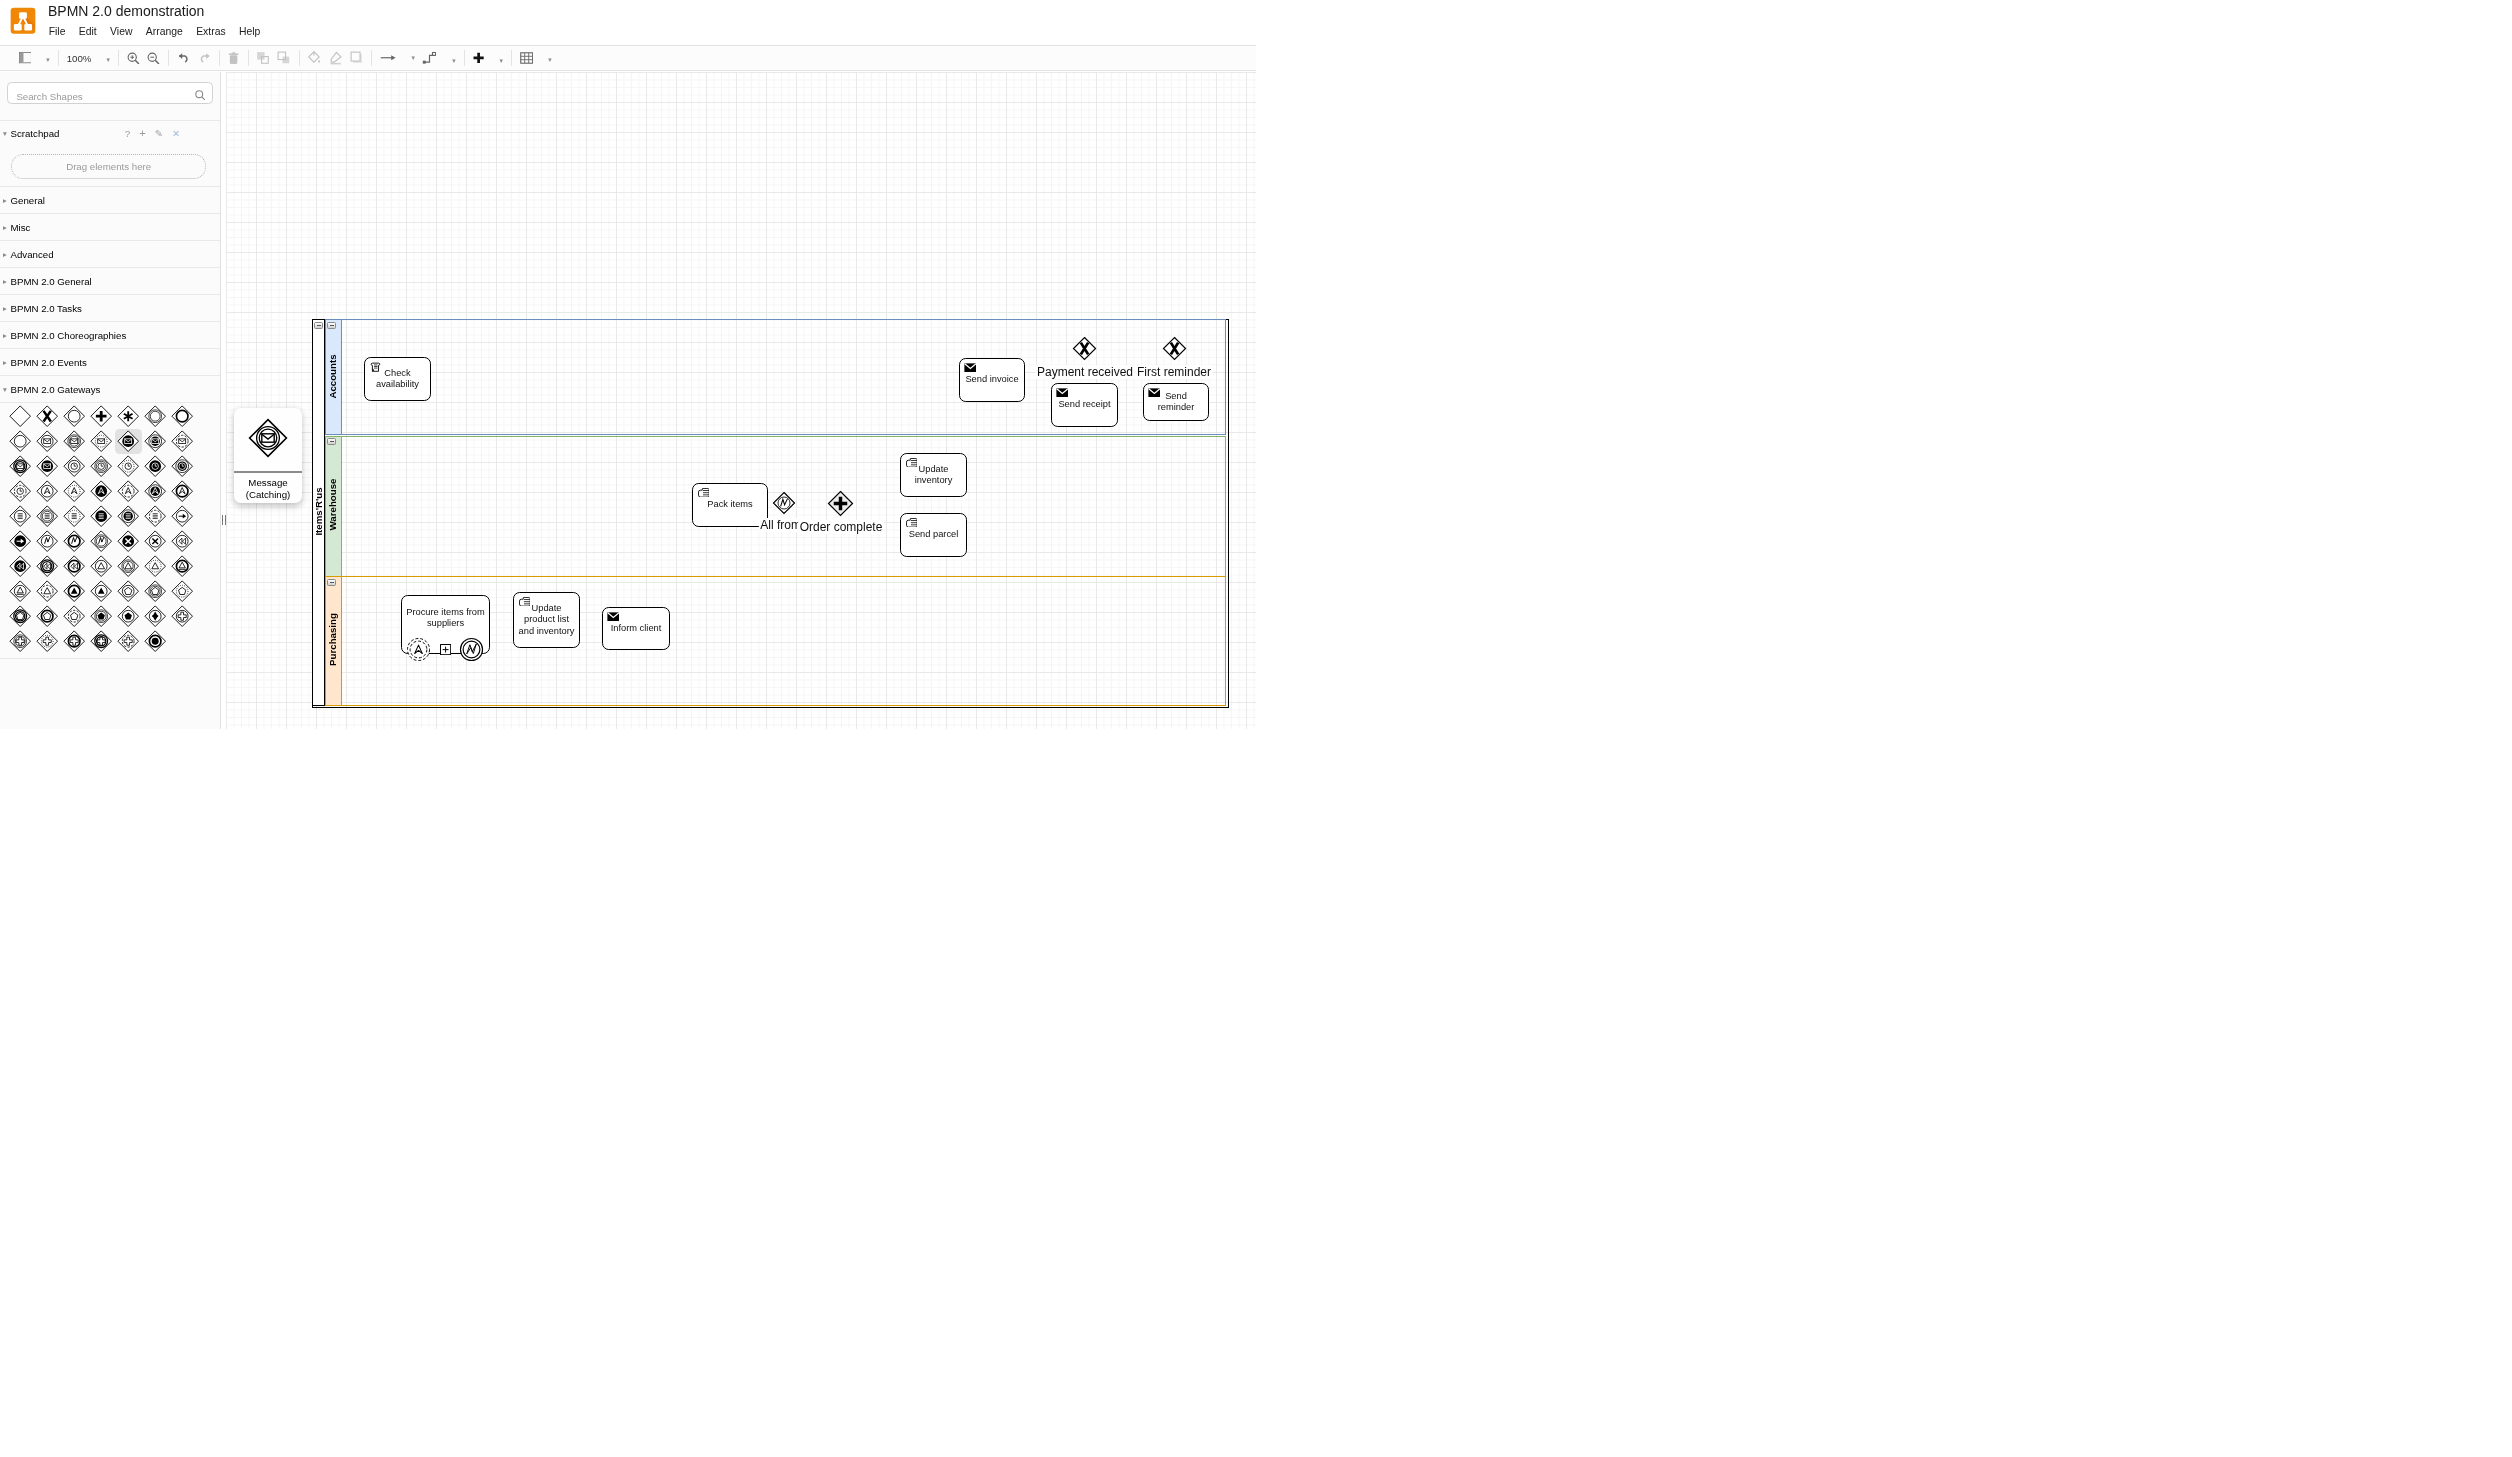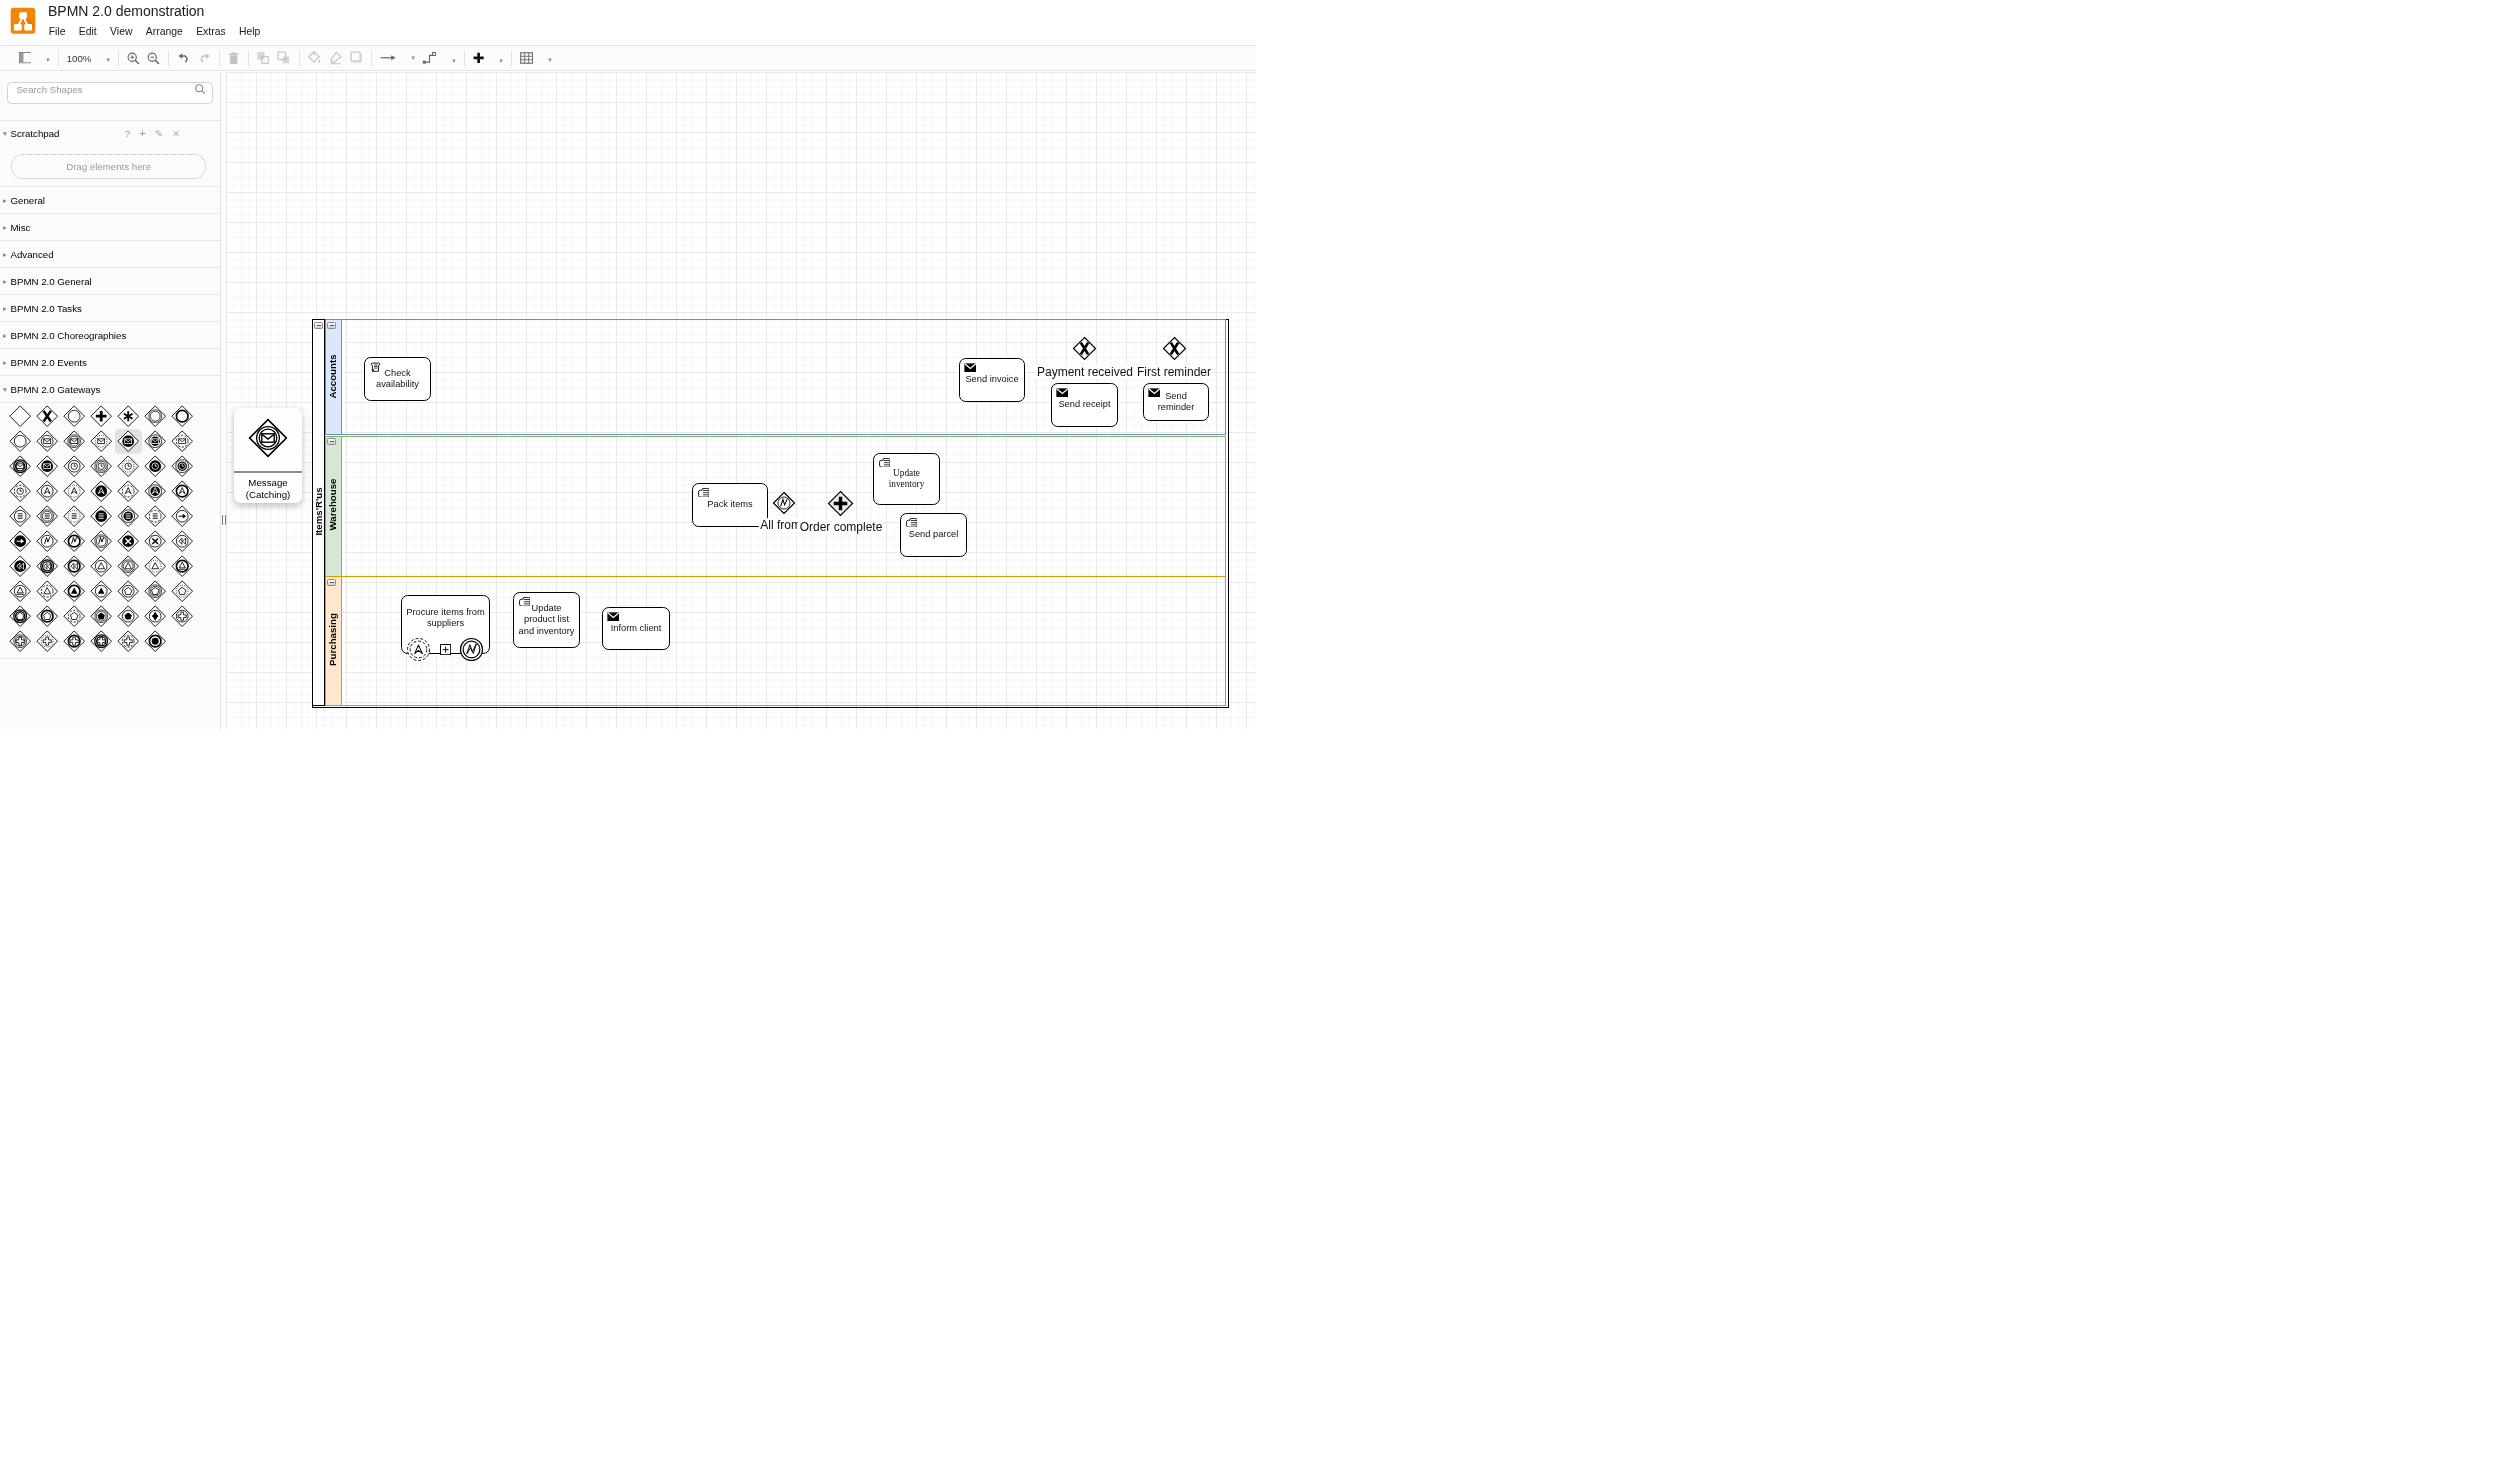--- a/index.html
+++ b/index.html
@@ -20,21 +20,21 @@
   .tb-btn{display:flex;align-items:flex-end;gap:15px;color:#666;}
   .tb-btn svg{display:block;}
   .tb-btn.disabled{opacity:.38;}
   .caret{font-size:6.7px;color:#8a8a8a;}
   .zoom-label{font-size:9.7px;color:#333;}
   .plus-icon{font-size:14px;font-weight:700;color:#111;line-height:1;}
   
   .sidebar{position:absolute;left:0;top:72px;width:221px;height:657px;background:#fbfbfb;
            border-right:0.7px solid #e2e2e2;box-sizing:border-box;}
   .search-wrap{position:absolute;left:6.7px;top:10.4px;width:206px;height:21.6px;background:#fff;
-           border:0.7px solid #d2d2d2;border-radius:4.5px;box-sizing:border-box;display:flex;align-items:flex-start;}
+           border:0.7px solid #d2d2d2;border-radius:4.5px;box-sizing:border-box;display:flex;align-items:flex-end;}
   .search-wrap input{border:none;outline:none;background:transparent;flex:1;margin-left:6.7px;
            font-size:9.7px;color:#444;font-family:inherit;}
   .search-wrap input::placeholder{color:#9a9a9a;}
   .search-icon{margin-right:6px;color:#8a8a8a;}
   .hr{position:absolute;left:0;width:100%;height:0.7px;background:#e8e8e8;}
   .scratch-row{position:absolute;left:0;top:48px;width:100%;height:26px;display:flex;align-items:center;}
   .tri{color:#8a8a8a;font-size:7.5px;margin:0 3.7px 0 3px;}
   .section-label{font-size:9.7px;color:#000;}
   .scratch-icons{margin-left:auto;margin-right:40px;display:flex;gap:9px;align-items:center;}
   .scratch-icons span{font-size:9.7px;color:#9a9a9a;}
@@ -865,21 +865,21 @@
         </svg></span>
       <span>Send reminder</span>
     </div>
     <div class="task" style="left: 466px; top: 411px; width: 76px; height: 44px;">
       <span class="task-icon"><svg width="12.7" height="9.7" viewBox="0 0 17 13">
           <path d="M2 5.5 Q2 3 4.5 3 L7 3 L7 1.2 Q7 0.6 7.8 0.6 L13.5 0.6 Q16.4 0.8 16.4 2.4 L16.4 10.4 Q16.4 12.2 13.5 12.2 L4.5 12.2 Q2 12.2 2 9.5 Z" fill="none" stroke="#000" stroke-width="1.15"></path>
           <path d="M8 3.4 H16.3 M8 6.3 H16.3 M8 9.2 H16.3" stroke="#000" stroke-width="1.05"></path>
         </svg></span>
       <span>Pack items</span>
     </div>
-    <div class="task" style="left: 647px; top: 381px; width: 67px; height: 52px; font-family: Liberation Serif, serif;">
+    <div class="task" style="left: 674px; top: 381px; width: 67px; height: 44px;">
       <span class="task-icon"><svg width="12.7" height="9.7" viewBox="0 0 17 13">
           <path d="M2 5.5 Q2 3 4.5 3 L7 3 L7 1.2 Q7 0.6 7.8 0.6 L13.5 0.6 Q16.4 0.8 16.4 2.4 L16.4 10.4 Q16.4 12.2 13.5 12.2 L4.5 12.2 Q2 12.2 2 9.5 Z" fill="none" stroke="#000" stroke-width="1.15"></path>
           <path d="M8 3.4 H16.3 M8 6.3 H16.3 M8 9.2 H16.3" stroke="#000" stroke-width="1.05"></path>
         </svg></span>
       <span>Update inventory</span>
     </div>
     <div class="task" style="left: 674px; top: 441px; width: 67px; height: 44px;">
       <span class="task-icon"><svg width="12.7" height="9.7" viewBox="0 0 17 13">
           <path d="M2 5.5 Q2 3 4.5 3 L7 3 L7 1.2 Q7 0.6 7.8 0.6 L13.5 0.6 Q16.4 0.8 16.4 2.4 L16.4 10.4 Q16.4 12.2 13.5 12.2 L4.5 12.2 Q2 12.2 2 9.5 Z" fill="none" stroke="#000" stroke-width="1.15"></path>
           <path d="M8 3.4 H16.3 M8 6.3 H16.3 M8 9.2 H16.3" stroke="#000" stroke-width="1.05"></path>

